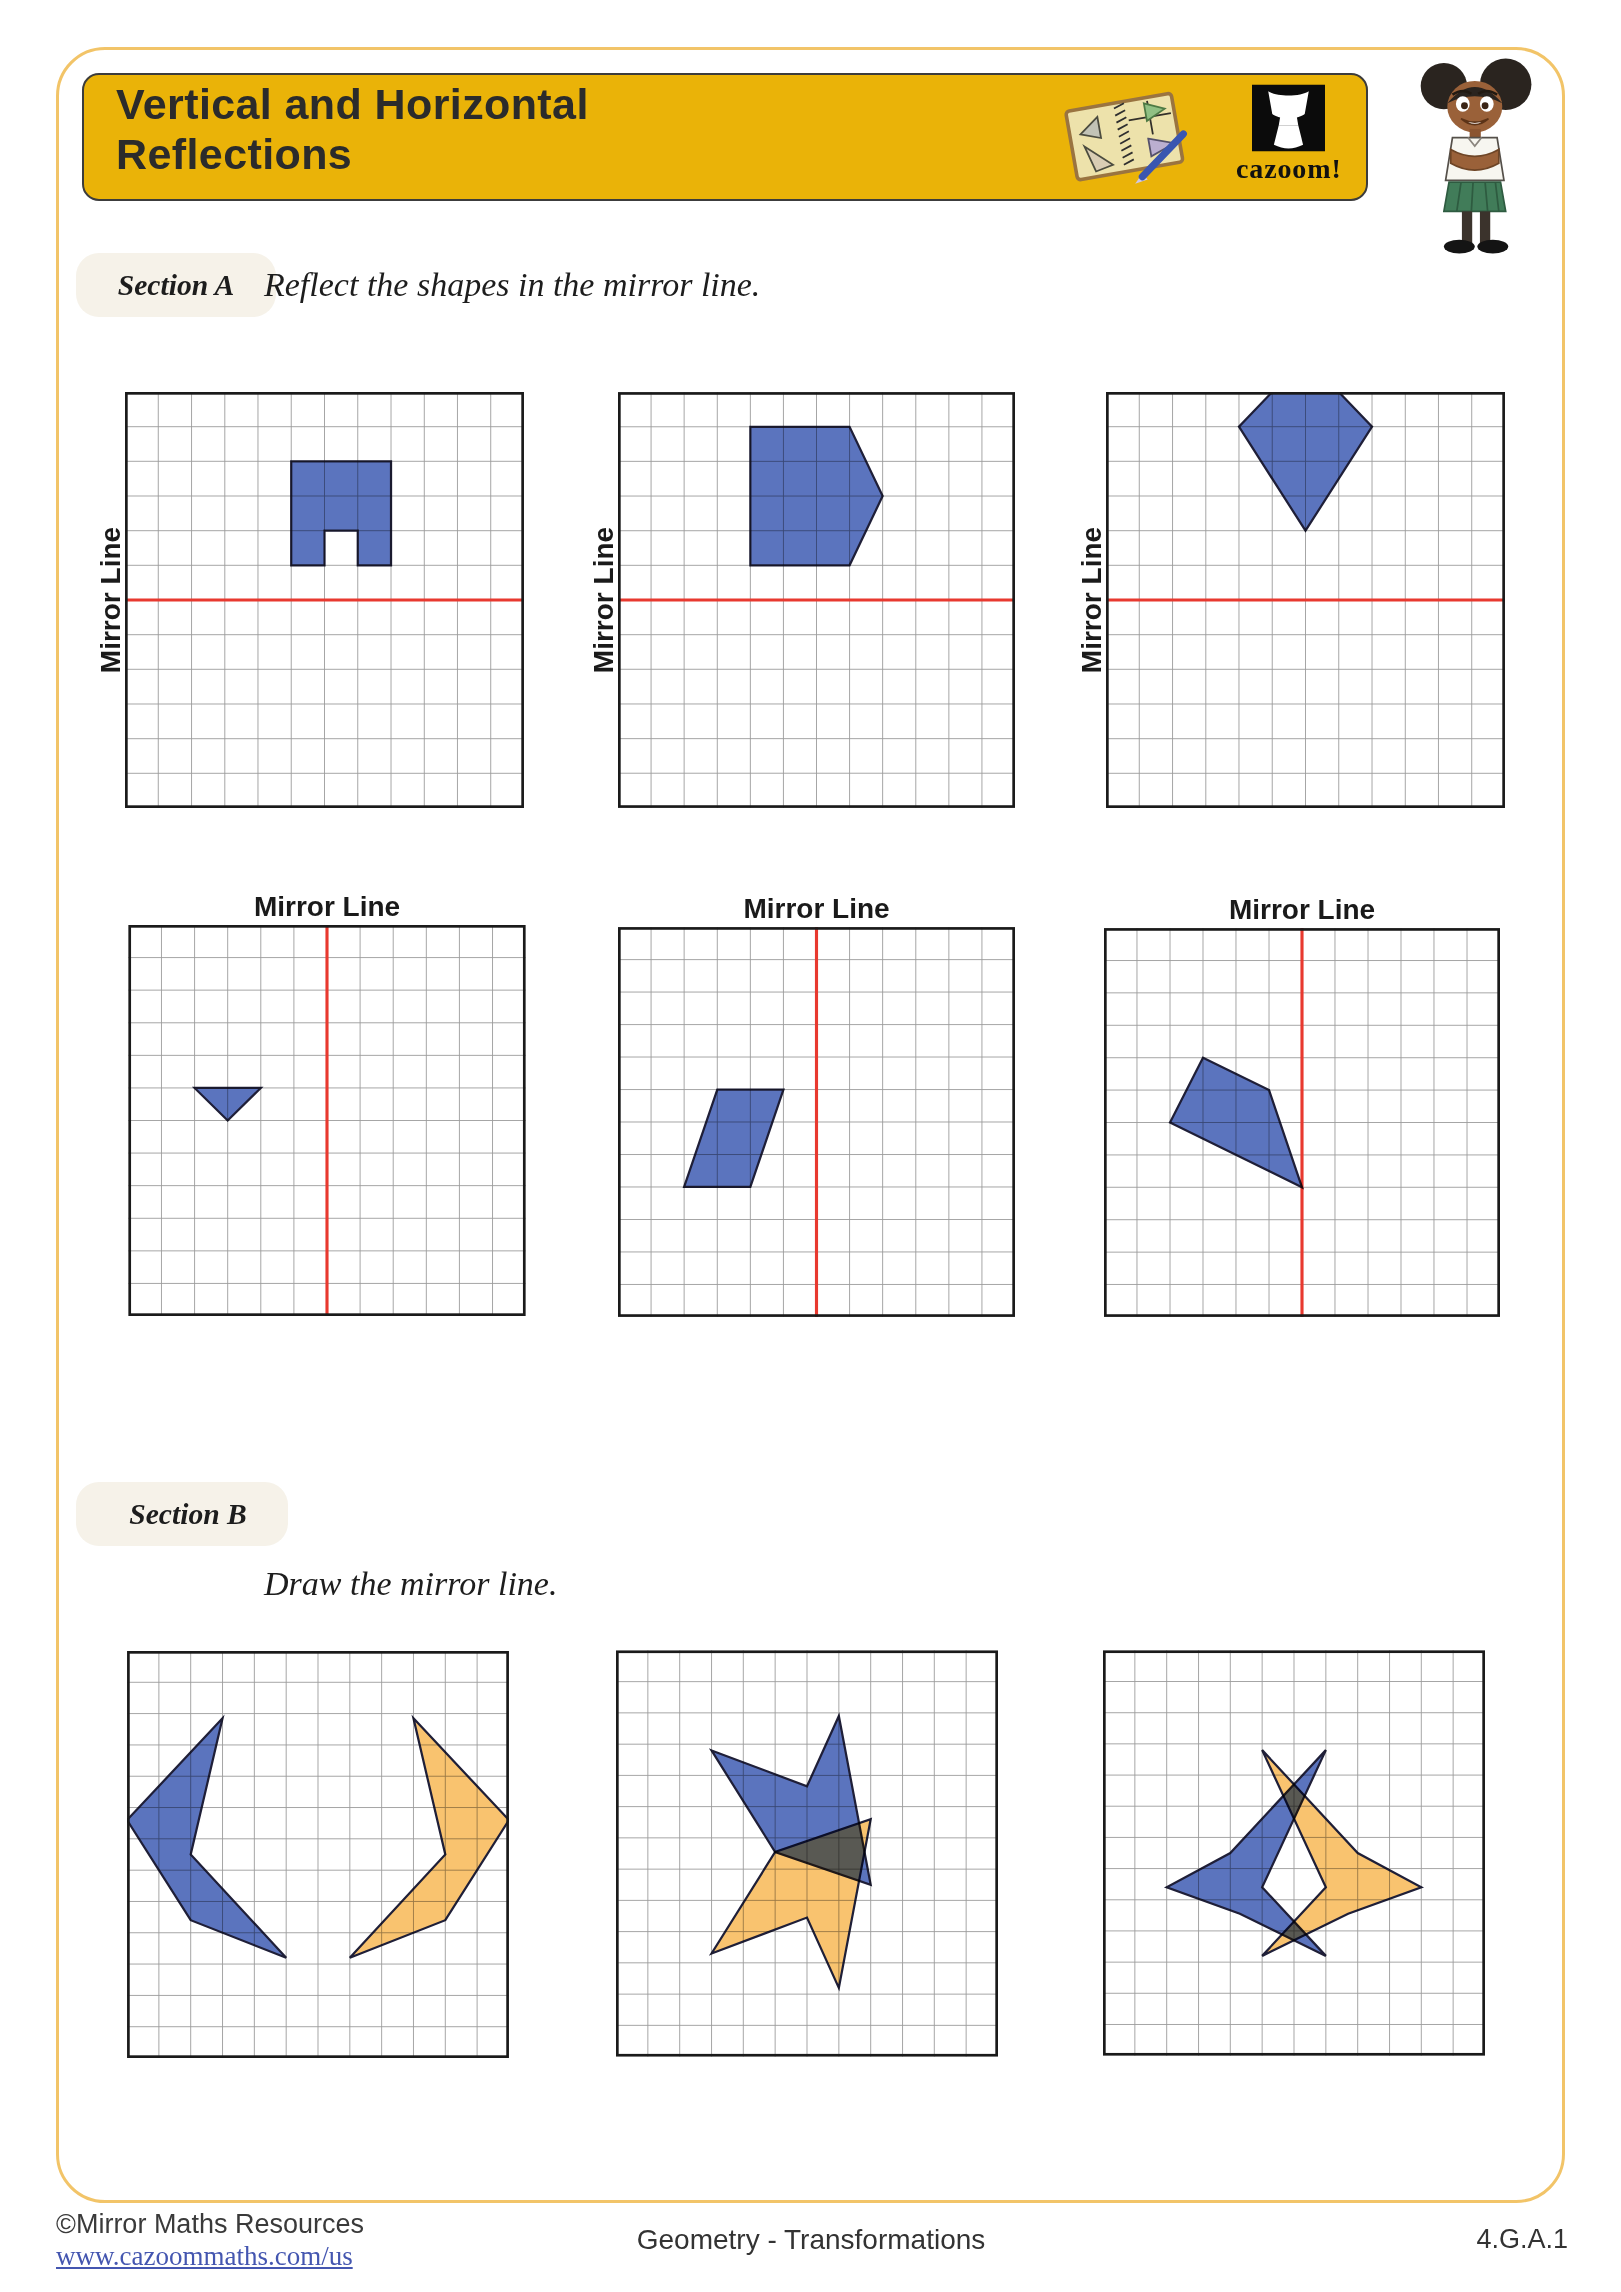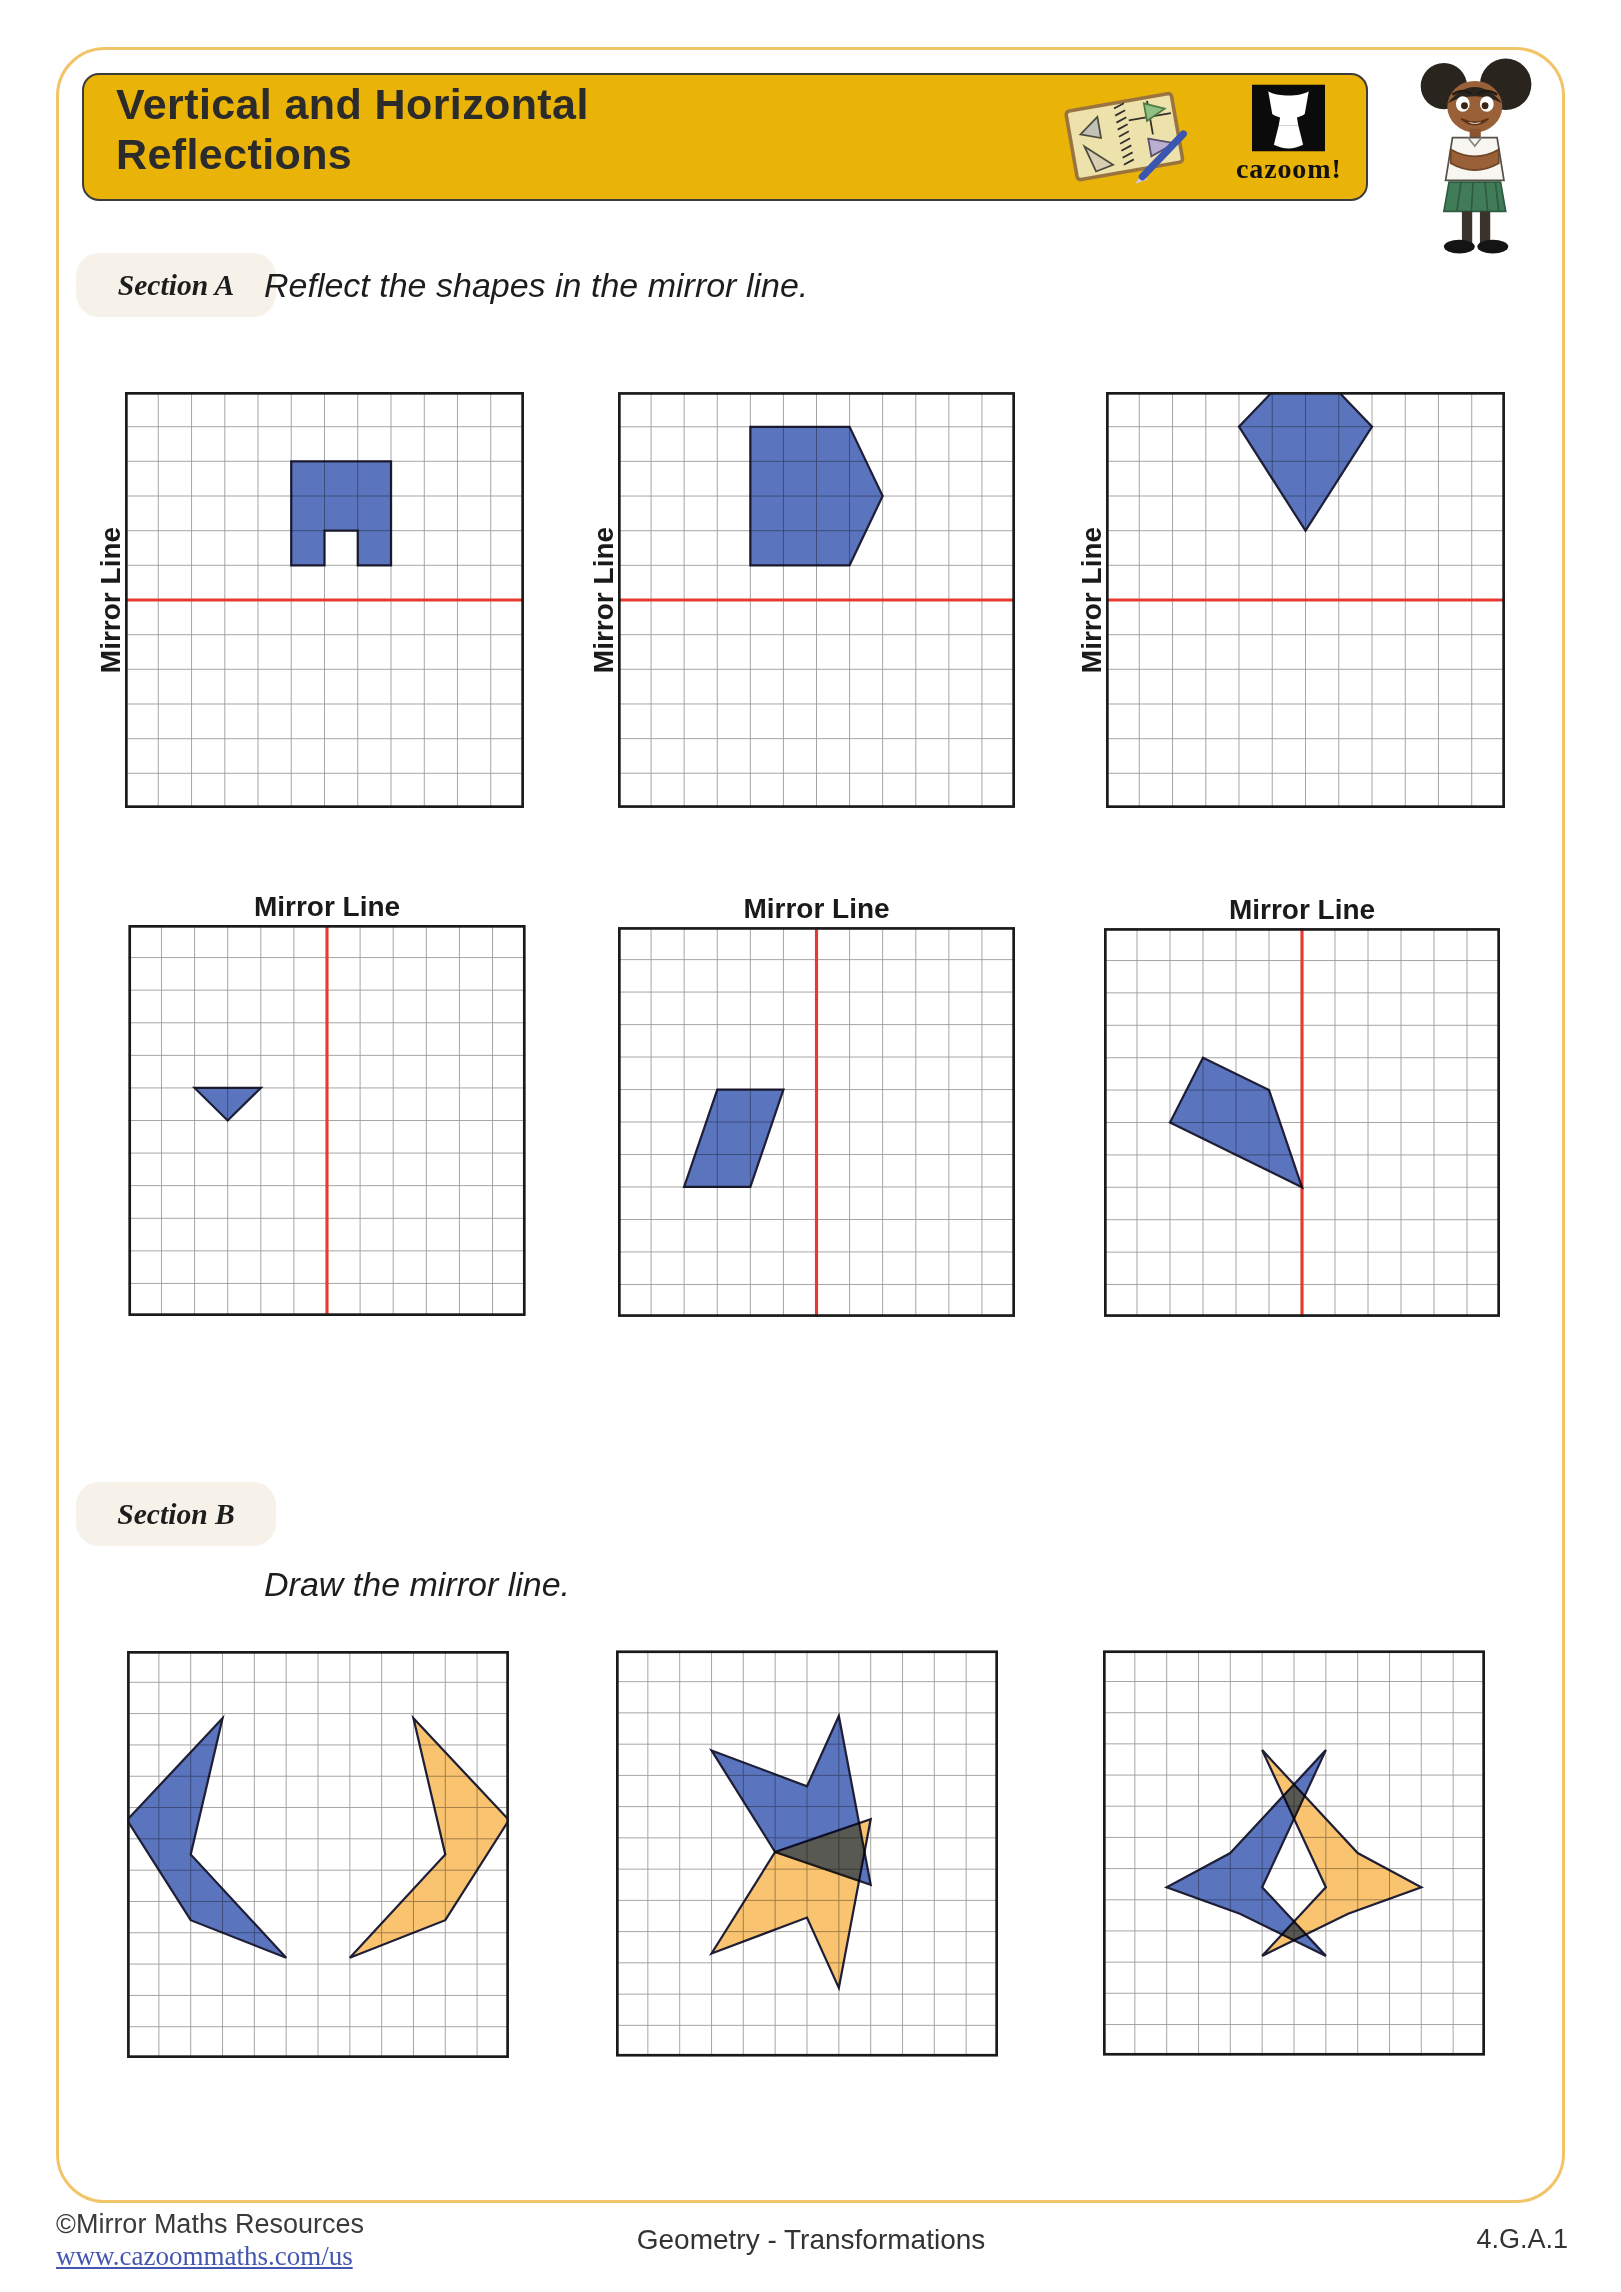--- a/index.html
+++ b/index.html
@@ -16,23 +16,23 @@
   .title{left:32px;top:5.4px;font-size:43px;font-weight:bold;line-height:1.16;color:#2B2B2B;letter-spacing:0.4px;}
   .notebook-wrap{right:170px;top:9px;width:143px;height:106px;}
   .cazoom-wrap{right:7.2px;top:9px;width:140px;text-align:center;}
   .brand-text{font-family:"Liberation Serif",serif;font-weight:bold;font-size:28px;color:#111;margin-top:-1.8px;letter-spacing:0.9px;}
   .character{left:1410px;top:50px;width:133px;height:206px;z-index:5;}
 
   
   .pill{width:200px;height:64px;background:#F6F2E9;border-radius:23px;display:flex;align-items:center;justify-content:center;
         font-family:"Liberation Serif",serif;font-style:italic;font-weight:bold;font-size:29.6px;color:#1d1d1d;}
   .pill-a{left:76px;top:253px;}
-  .pill-b{left:76px;top:1482px;}
+  .pill-b{left:76px;top:1482px;padding-left:12px;}
   .instruction{left:264px;height:64px;display:flex;align-items:center;
-        font-family:Liberation Sans, sans-serif;font-style:italic;font-size:34px;color:#1d1d1d;}
+        font-family:Liberation Serif, serif;font-style:italic;font-size:34px;color:#1d1d1d;}
   .instr-a{top:253px;}
   .instr-b{top:1552px;}
 
   
   .grid-block{position:absolute;}
   .grid-block svg{display:block;width:100%;height:100%;}
   #g0{left:125px;top:392px;width:399px;height:416px;}
   #g1{left:618px;top:392px;width:397px;height:416px;}
   #g2{left:1106px;top:392px;width:399px;height:416px;}
   #g3{left:128px;top:925px;width:398px;height:391px;}

